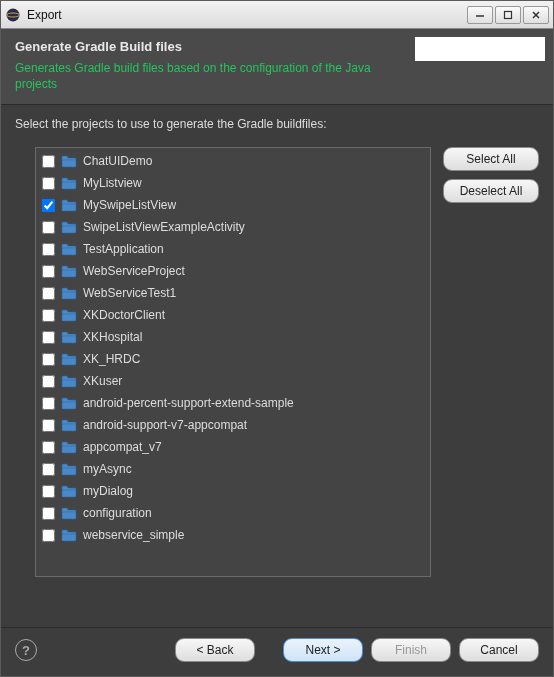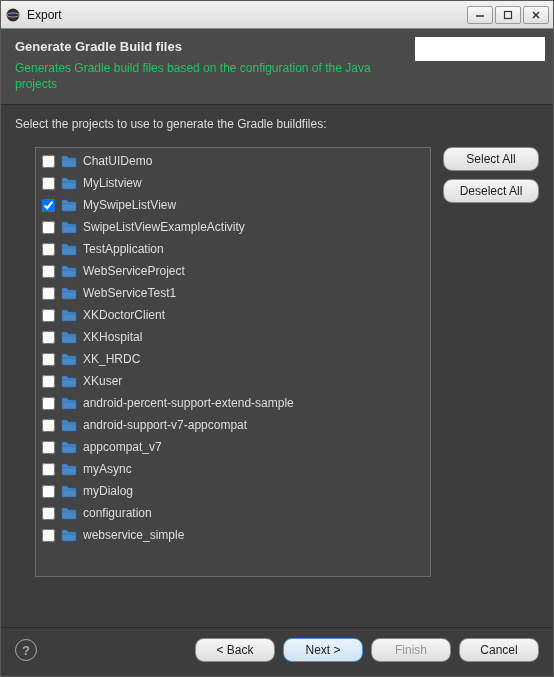--- a/index.html
+++ b/index.html
@@ -110,21 +110,21 @@
     border: 1px solid #8a8a8a;
     background: linear-gradient(#f7f7f7,#dedede);
     border-radius: 9px;
     color: #222;
     font-size: 12px;
     cursor: pointer;
     display: flex; align-items: center; justify-content: center;
     padding: 0 10px;
   }
   .btn.disabled { color: #999; cursor: default; }
-  .btn.primary { border-color: #4a90d9; background: linear-gradient(#eaf3fc,#cfe4f8); }
+  .btn.primary { border-color: #4a90d9; background: linear-gradient(#eaf3fc,#cfe4f8); margin-left: 20px; }
   .item {
     display: flex;
     align-items: center;
     gap: 6px;
     padding: 2px 4px;
     height: 22px;
     color: #ddd;
     cursor: pointer;
   }
   .item input[type=checkbox] {

